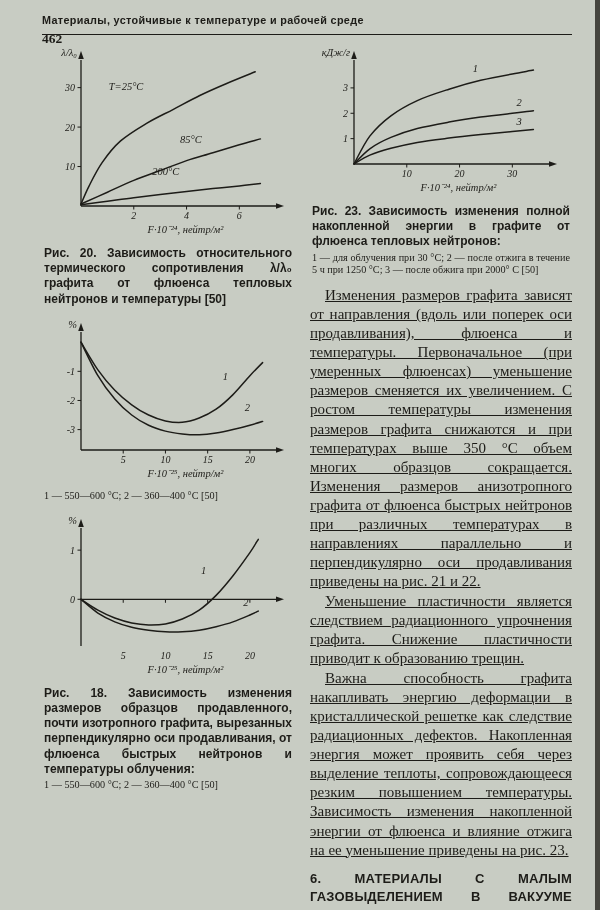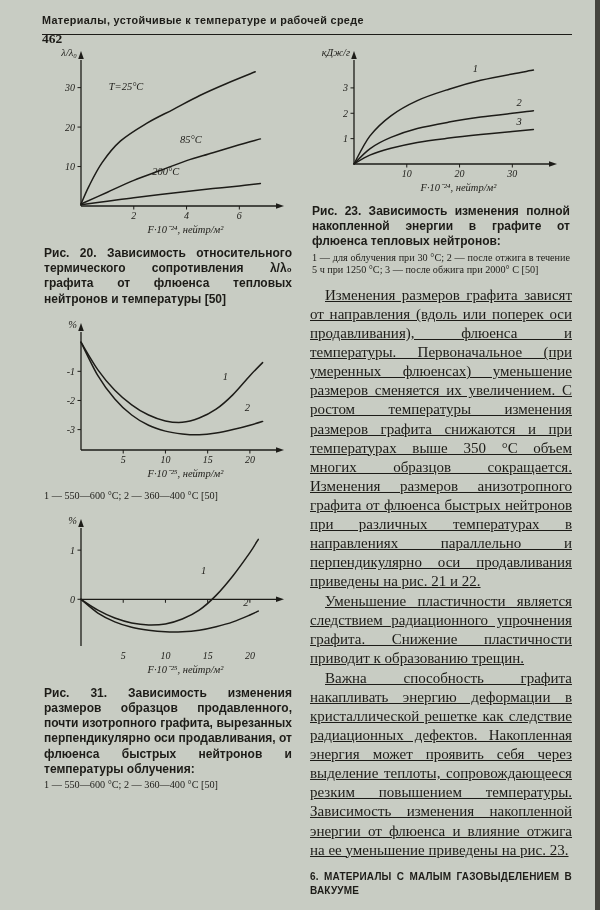--- a/index.html
+++ b/index.html
@@ -33,21 +33,21 @@
   .legend {
     font-size:10.2px; line-height:1.25;
     text-align:justify; padding:0 2px; margin-top:2px;
   }
   .body-p {
     font-size:15px; line-height:1.27; text-align:justify;
     text-indent:15px; margin-bottom:1px;text-decoration:underline;
   }
   .section-heading {
     font-family:"Liberation Sans", sans-serif;
-    font-size:10px; line-height:1.45; letter-spacing:.2px;
+    font-size:13px; line-height:1.45; letter-spacing:.2px;
     margin:10px 0 7px 0;
     text-align:justify; text-align-last:justify;
   }
   .scan-edge { position:absolute; right:0; top:0; width:5px; height:100%; background:#45443e; }
 </style>
 </head>
 <body>
 
 <div class="page">
 
@@ -144,21 +144,21 @@
             <line x1="32" y1="38.125" x2="28.5" y2="38.125" stroke="#1d1c18" stroke-width="1"></line>
             <text x="26" y="41.625" text-anchor="end" font-size="10" fill="#1d1c18" font-style="italic" font-family="&quot;Liberation Serif&quot;, serif">1</text>
             <text x="28" y="12" text-anchor="end" font-size="10.5" fill="#1d1c18" font-style="italic" font-family="&quot;Liberation Serif&quot;, serif">%</text>
             <text x="136.5" y="161" text-anchor="middle" font-size="10.5" fill="#1d1c18" font-style="italic" font-family="&quot;Liberation Serif&quot;, serif">F·10⁻²⁵, нейтр/м²</text>
             <path d="M32.0 87.3C34.8 89.1 43.3 95.0 48.9 98.1C54.5 101.2 60.1 103.8 65.8 106.0C71.4 108.1 77.0 109.7 82.7 110.9C88.3 112.0 93.9 112.7 99.6 112.9C105.2 113.0 110.8 112.9 116.4 111.9C122.1 110.9 127.7 109.3 133.3 107.0C139.0 104.7 144.6 102.0 150.2 98.1C155.9 94.2 161.5 89.1 167.1 83.4C172.7 77.6 178.4 70.8 184.0 63.7C189.6 56.6 196.7 46.6 200.9 40.6C205.1 34.5 207.9 29.5 209.3 27.3" fill="none" stroke="#1d1c18" stroke-width="1.5" stroke-linecap="round"></path>
             <text x="151.9111111111111" y="61.724999999999994" text-anchor="start" font-size="10.5" fill="#1d1c18" font-style="italic" font-family="&quot;Liberation Serif&quot;, serif">1</text>
             <path d="M32.0 87.3C34.8 89.6 43.3 97.3 48.9 101.1C54.5 104.8 60.1 107.5 65.8 109.9C71.4 112.3 77.0 113.9 82.7 115.3C88.3 116.7 93.9 117.5 99.6 118.3C105.2 119.0 110.8 119.5 116.4 119.7C122.1 120.0 127.7 120.0 133.3 119.7C139.0 119.5 144.6 119.1 150.2 118.3C155.9 117.4 161.5 116.2 167.1 114.8C172.7 113.4 178.4 111.9 184.0 109.9C189.6 107.9 196.7 104.8 200.9 103.0C205.1 101.2 207.9 99.7 209.3 99.1" fill="none" stroke="#1d1c18" stroke-width="1.5" stroke-linecap="round"></path>
             <text x="194.13333333333333" y="93.68333333333334" text-anchor="start" font-size="10.5" fill="#1d1c18" font-style="italic" font-family="&quot;Liberation Serif&quot;, serif">2</text>
           </svg>
         <figcaption>
-          <div class="cap">Рис. 31. Зависимость изменения размеров образцов продавленного, почти изотропного графита, вырезанных перпендикулярно оси продавливания, от флюенса быстрых нейтронов и температуры облучения:</div>
+          <div class="cap">Рис. 18. Зависимость изменения размеров образцов продавленного, почти изотропного графита, вырезанных перпендикулярно оси продавливания, от флюенса быстрых нейтронов и температуры облучения:</div>
           <div class="legend">1 — 550—600 °C;  2 — 360—400 °C  [50]</div>
         </figcaption>
       </figure>
 
     </div>
 
     <div class="col-right">
 
       <figure>
         <svg class="chart-svg" width="238" height="158">

